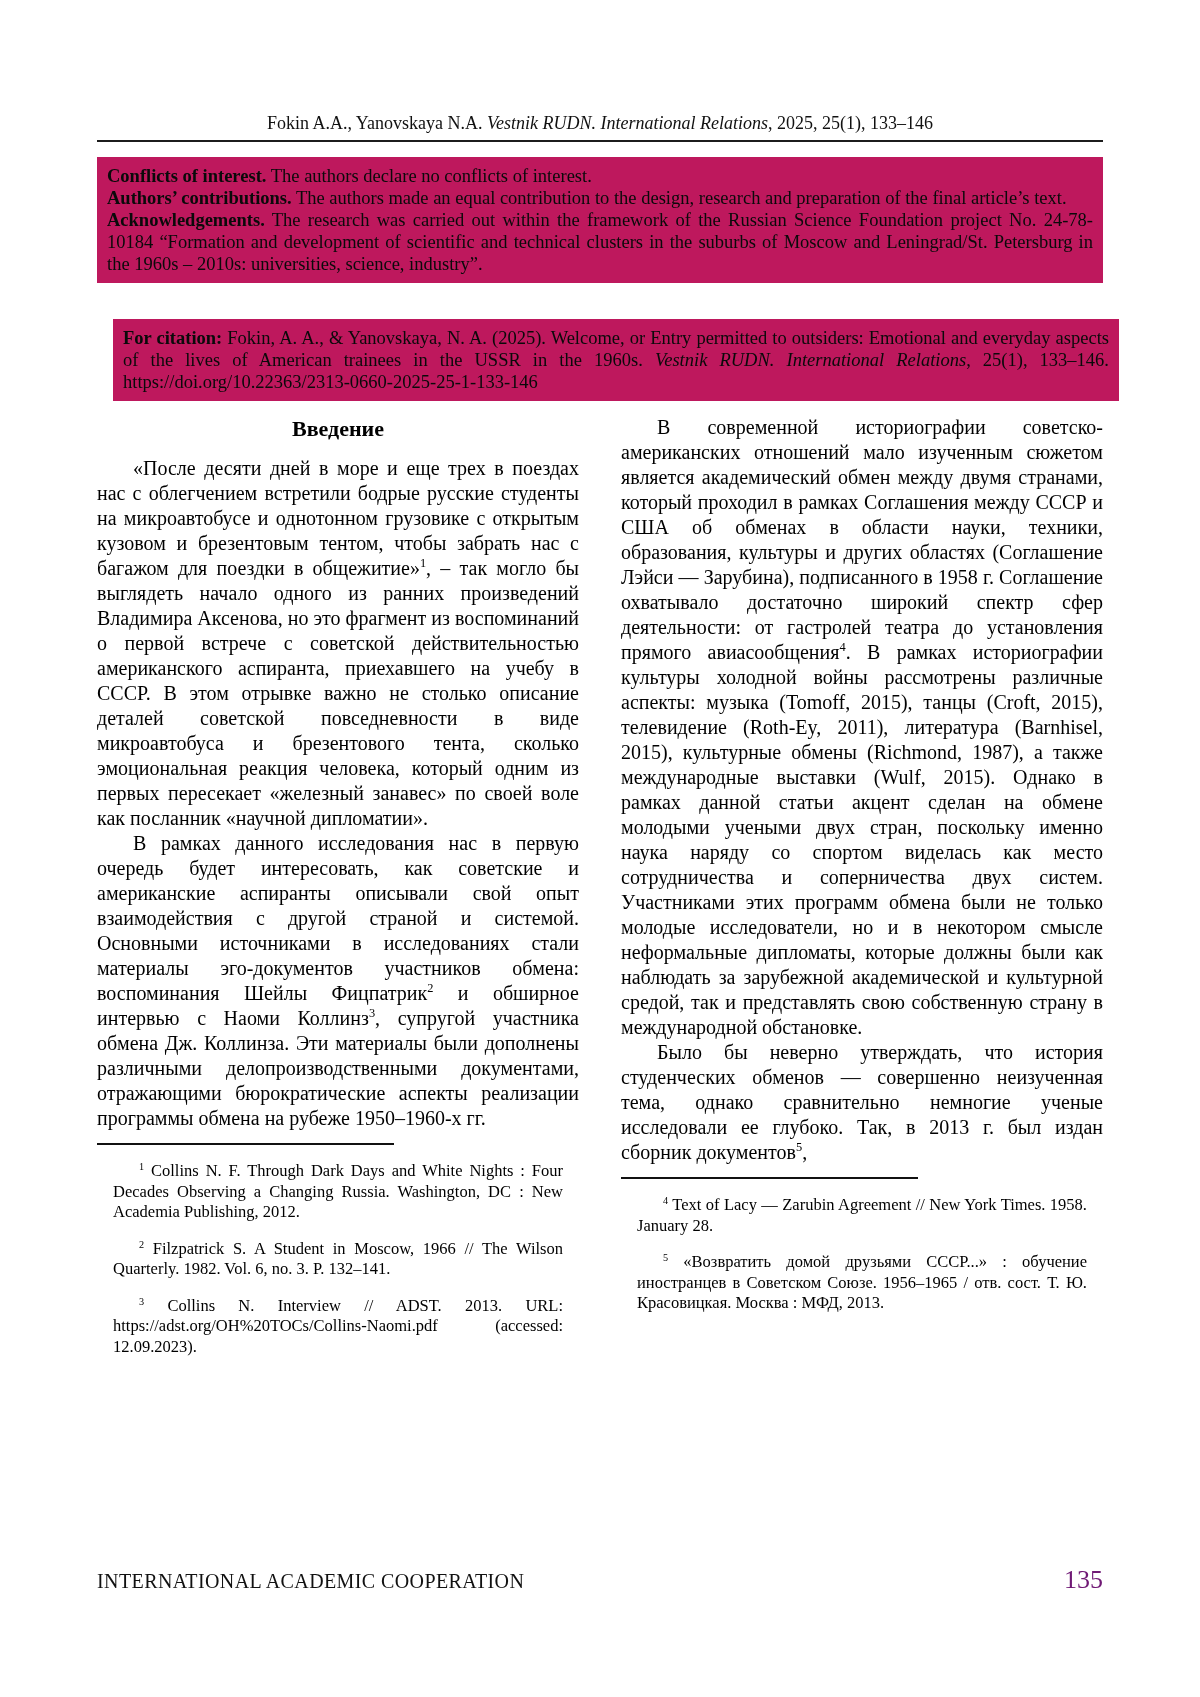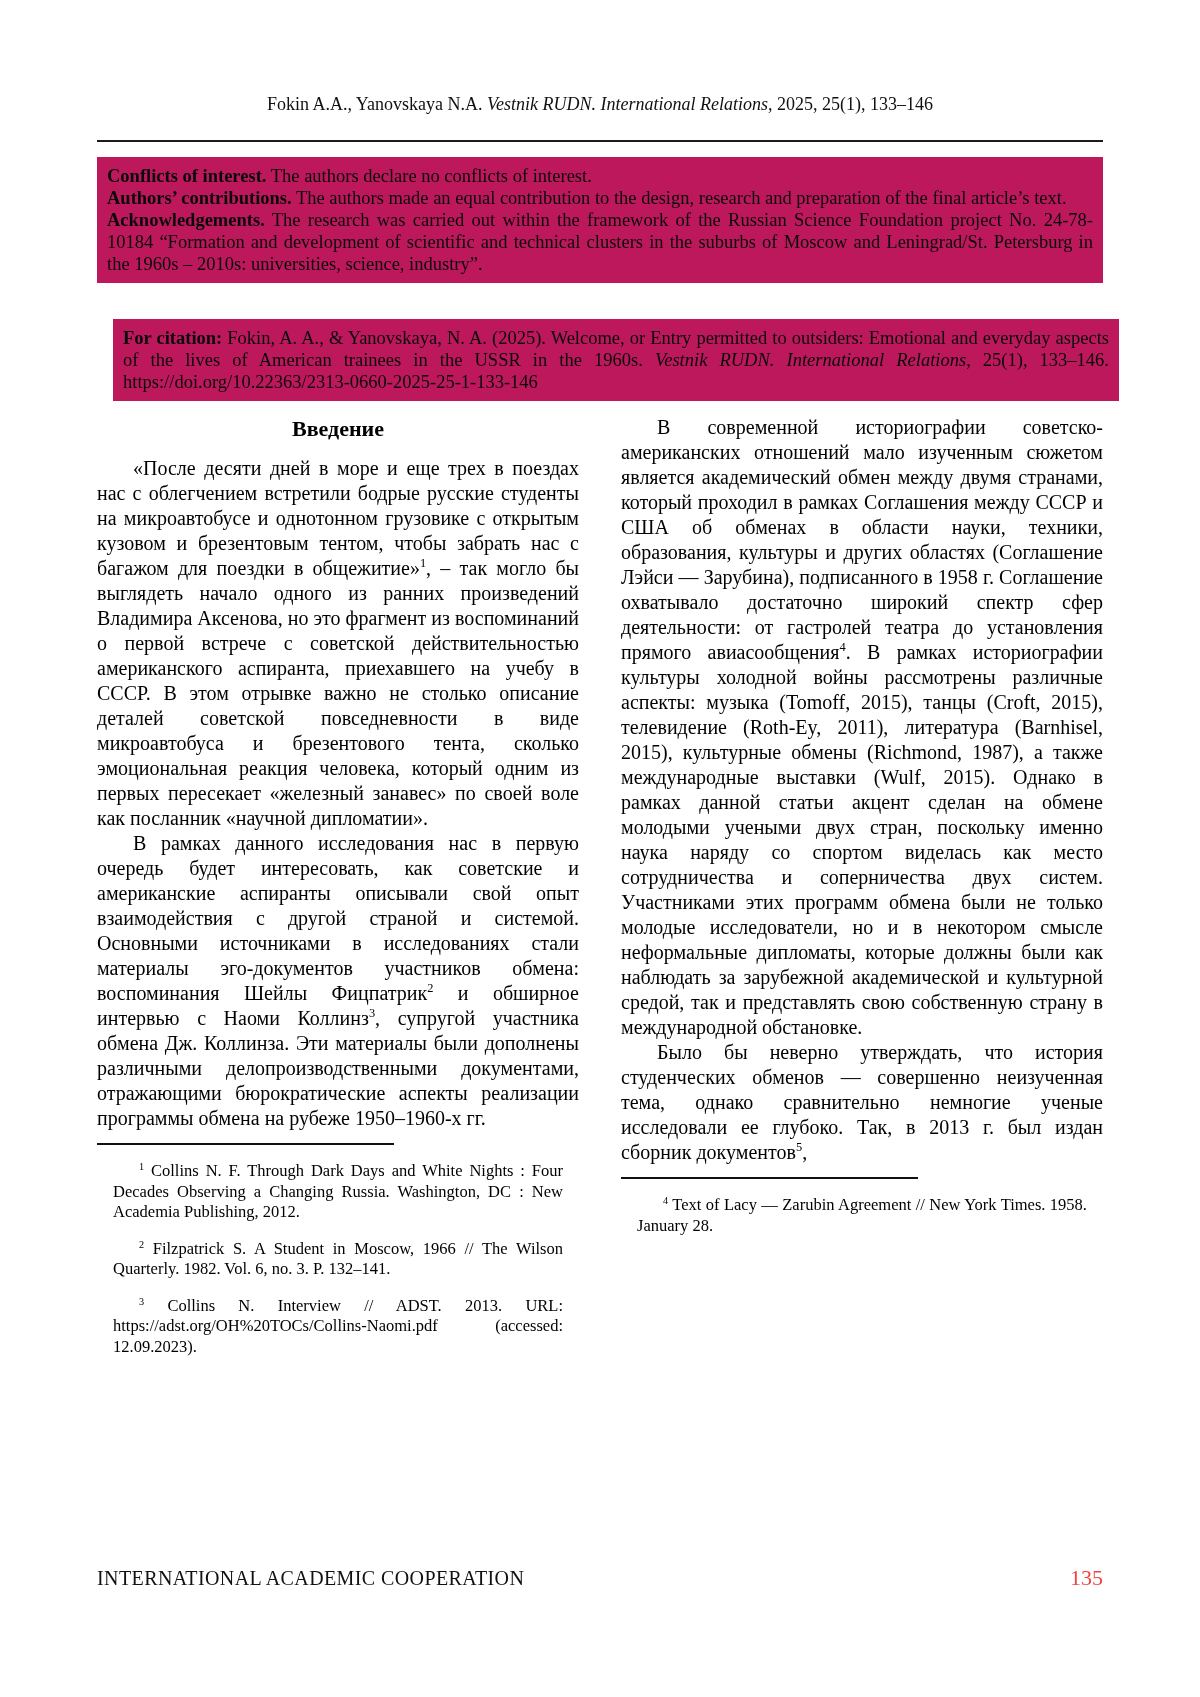--- a/index.html
+++ b/index.html
@@ -5,21 +5,21 @@
   html, body {
     margin: 0; padding: 0;
     width: 1200px; height: 1697px;
     background: #ffffff;
     font-family: "Liberation Serif", serif;
     color: #000;
   }
   .page { position: relative; width: 1200px; height: 1697px; overflow: hidden; }
 
   .running-head {
-    position: absolute; top: 93px; left: 97px; width: 1006px;
+    position: absolute; top: 112px; left: 97px; width: 1006px;
     text-align: center; font-size: 18px; line-height: 22px;
     color: #111;
   }
   .head-rule {
     position: absolute; top: 140px; left: 97px; width: 1006px;
     border-top: 2.5px solid #1c1c1c;
   }
 
   .gray-block {
     position: absolute; left: 97px; width: 1006px; box-sizing: border-box;
@@ -55,21 +55,21 @@
   .footnotes { font-size: 16.5px; line-height: 20.5px; text-align: justify; }
   .fn { margin: 16px; text-indent: 26px; }
 
   .footer {
     position: absolute; top: 1565px; left: 97px; width: 1006px;
     display: flex; justify-content: space-between; align-items: baseline;
   }
   .footer-section {
     font-size: 20px; letter-spacing: 0.4px; color: #111;
   }
-  .footer-page { font-size: 22px; color: #ef4444; margin-left: 8px; }
+  .footer-page { font-size: 26px; color: #701a75; margin-left: 8px; }
 </style>
 </head>
 <body>
 
 <div class="page">
 
   <div class="running-head">
     <span>Fokin A.A., Yanovskaya N.A. </span><i>Vestnik RUDN. International Relations</i><span>, 2025, 25(1), 133–146</span>
   </div>
   <div class="head-rule"></div>
@@ -110,20 +110,21 @@
         <span>В современной историографии советско-американских отношений мало изученным сюжетом является академический обмен между двумя странами, который проходил в рамках Соглашения между СССР и США об обменах в области науки, техники, образования, культуры и других областях (Соглашение Лэйси — Зарубина), подписанного в 1958 г. Соглашение охватывало достаточно широкий спектр сфер деятельности: от гастролей театра до установления прямого авиасообщения</span><sup class="fn-ref">4</sup><span>. В рамках историографии культуры холодной войны рассмотрены различные аспекты: музыка (Tomoff, 2015), танцы (Croft, 2015), телевидение (Roth-Ey, 2011), литература (Barnhisel, 2015), культурные обмены (Richmond, 1987), а также международные выставки (Wulf, 2015). Однако в рамках данной статьи акцент сделан на обмене молодыми учеными двух стран, поскольку именно наука наряду со спортом виделась как место сотрудничества и соперничества двух систем. Участниками этих программ обмена были не только молодые исследователи, но и в некотором смысле неформальные дипломаты, которые должны были как наблюдать за зарубежной академической и культурной средой, так и представлять свою собственную страну в международной обстановке.</span>
       </p>
 
       <p class="body-p">
         <span>Было бы неверно утверждать, что история студенческих обменов — совершенно неизученная тема, однако сравнительно немногие ученые исследовали ее глубоко. Так, в 2013 г. был издан сборник документов</span><sup class="fn-ref">5</sup><span>,</span>
       </p>
 
       <div class="fn-rule"></div>
       <div class="footnotes">
         <p class="fn"><sup>4</sup><span> Text of Lacy — Zarubin Agreement // New York Times. 1958. January 28.</span></p>
+        <p class="fn"><sup>5</sup><span> «Возвратить домой друзьями СССР...» : обучение иностранцев в Советском Союзе. 1956–1965 / отв. сост. Т. Ю. Красовицкая. Москва : МФД, 2013.</span></p>
       </div>
     </div>
 
   </div>
 
   <div class="footer">
     <span class="footer-section">INTERNATIONAL ACADEMIC COOPERATION</span>
     <span class="footer-page">135</span>
   </div>
 

